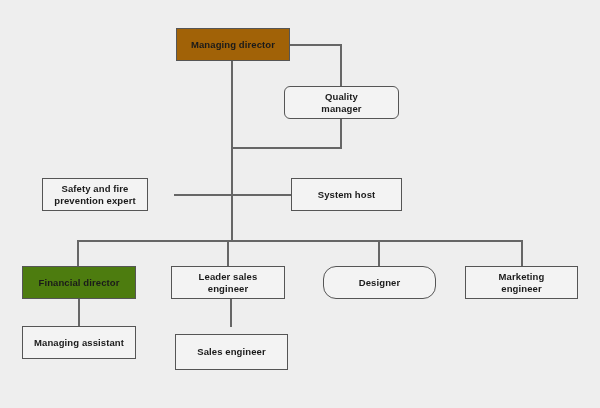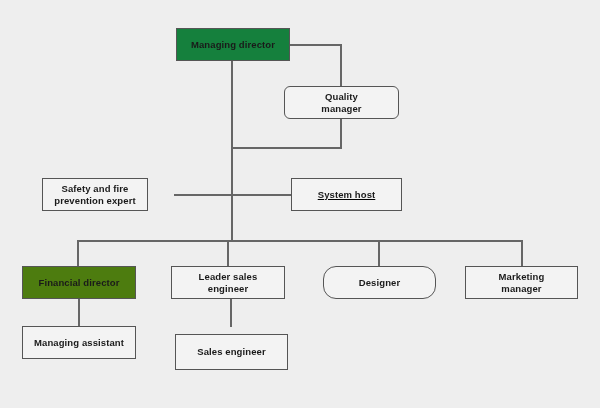--- a/index.html
+++ b/index.html
@@ -62,47 +62,47 @@
         <polyline points="78,241 78,266"></polyline>
         <polyline points="228,241 228,266"></polyline>
         <polyline points="379,241 379,266"></polyline>
         <polyline points="522,241 522,266"></polyline>
         <polyline points="79,299 79,326"></polyline>
         <polyline points="231,299 231,326"></polyline>
       </g>
   </svg>
 
   <div id="node-layer">
-      <div class="node" style="left: 176px; top: 28px; width: 114px; height: 33px; background: #15803d; border-color: rgb(85, 85, 85);">
+      <div class="node" style="left: 176px; top: 28px; width: 114px; height: 33px; background: #a16207; border-color: rgb(85, 85, 85);">
         <span class="node-label" style="color: rgb(26, 26, 26);">Managing director</span>
       </div>
       <div class="node" style="left: 284px; top: 86px; width: 115px; height: 33px; background: rgb(243, 243, 243); border-color: rgb(85, 85, 85); border-radius: 6px;">
         <span class="node-label" style="color: rgb(26, 26, 26);">Quality
 manager</span>
       </div>
       <div class="node" style="left: 42px; top: 178px; width: 106px; height: 33px; background: rgb(243, 243, 243); border-color: rgb(85, 85, 85);">
         <span class="node-label" style="color: rgb(26, 26, 26);">Safety and fire
 prevention expert</span>
       </div>
-      <div class="node" style="left: 291px; top: 178px; width: 111px; height: 33px; background: rgb(243, 243, 243); border-color: rgb(85, 85, 85); text-decoration: underline;">
+      <div class="node" style="left: 291px; top: 178px; width: 111px; height: 33px; background: rgb(243, 243, 243); border-color: rgb(85, 85, 85);">
         <span class="node-label" style="color: rgb(26, 26, 26);">System host</span>
       </div>
       <div class="node" style="left: 22px; top: 266px; width: 114px; height: 33px; background: #4d7c0f; border-color: rgb(85, 85, 85);">
         <span class="node-label" style="color: rgb(26, 26, 26);">Financial director</span>
       </div>
       <div class="node" style="left: 171px; top: 266px; width: 114px; height: 33px; background: rgb(243, 243, 243); border-color: rgb(85, 85, 85);">
         <span class="node-label" style="color: rgb(26, 26, 26);">Leader sales
 engineer</span>
       </div>
       <div class="node" style="left: 323px; top: 266px; width: 113px; height: 33px; background: rgb(243, 243, 243); border-color: rgb(85, 85, 85); border-radius: 13px;">
         <span class="node-label" style="color: rgb(26, 26, 26);">Designer</span>
       </div>
       <div class="node" style="left: 465px; top: 266px; width: 113px; height: 33px; background: rgb(243, 243, 243); border-color: rgb(85, 85, 85);">
         <span class="node-label" style="color: rgb(26, 26, 26);">Marketing
-manager</span>
+engineer</span>
       </div>
       <div class="node" style="left: 22px; top: 326px; width: 114px; height: 33px; background: rgb(243, 243, 243); border-color: rgb(85, 85, 85);">
         <span class="node-label" style="color: rgb(26, 26, 26);">Managing assistant</span>
       </div>
       <div class="node" style="left: 175px; top: 326px; width: 113px; height: 36px; background: rgb(243, 243, 243); border-color: rgb(85, 85, 85); margin-top: 8px;">
         <span class="node-label" style="color: rgb(26, 26, 26);">Sales engineer</span>
       </div>
     </div>
 
 </div>

